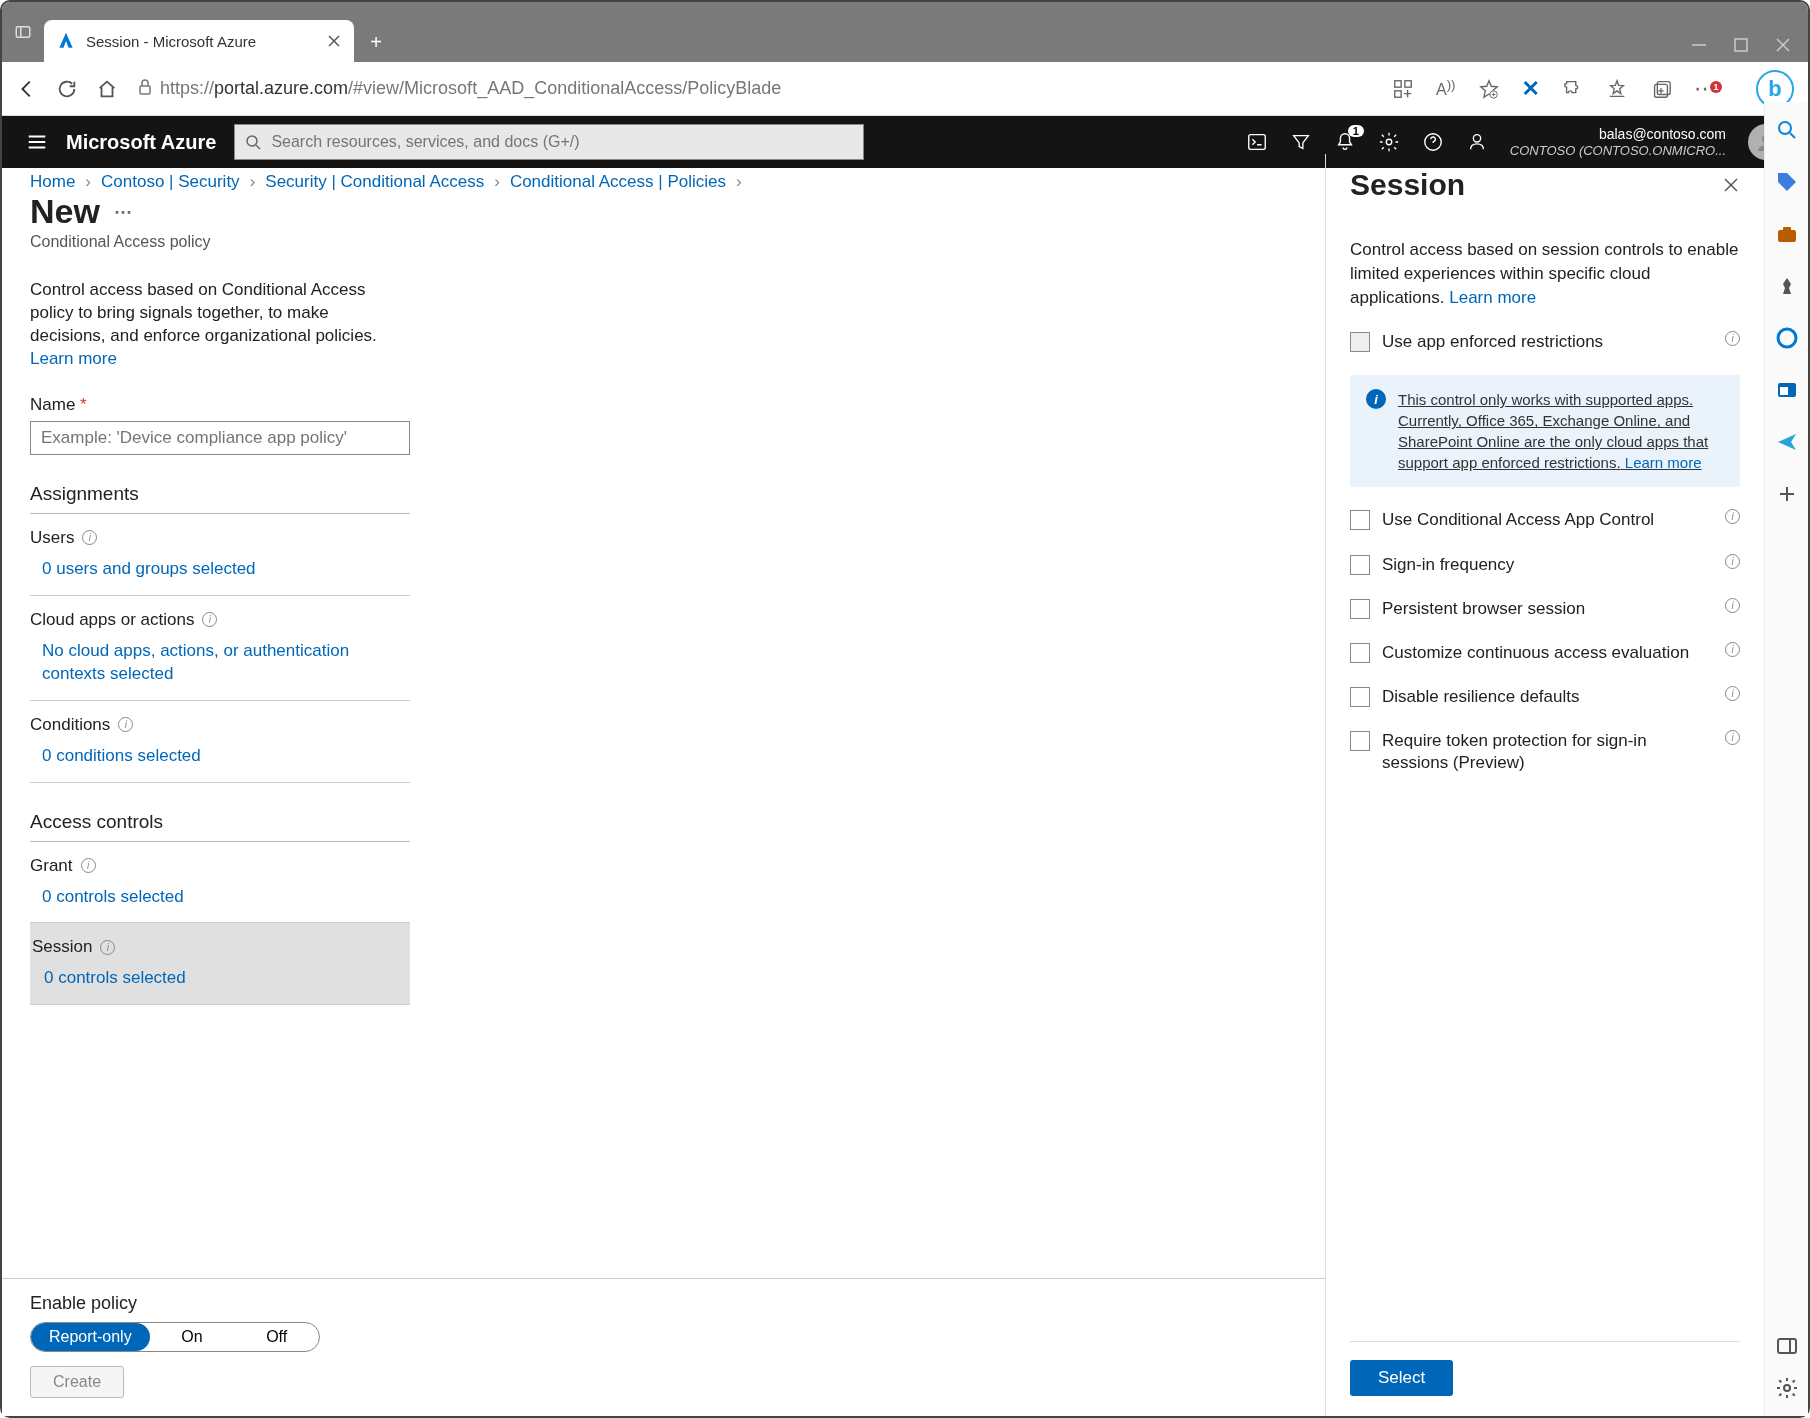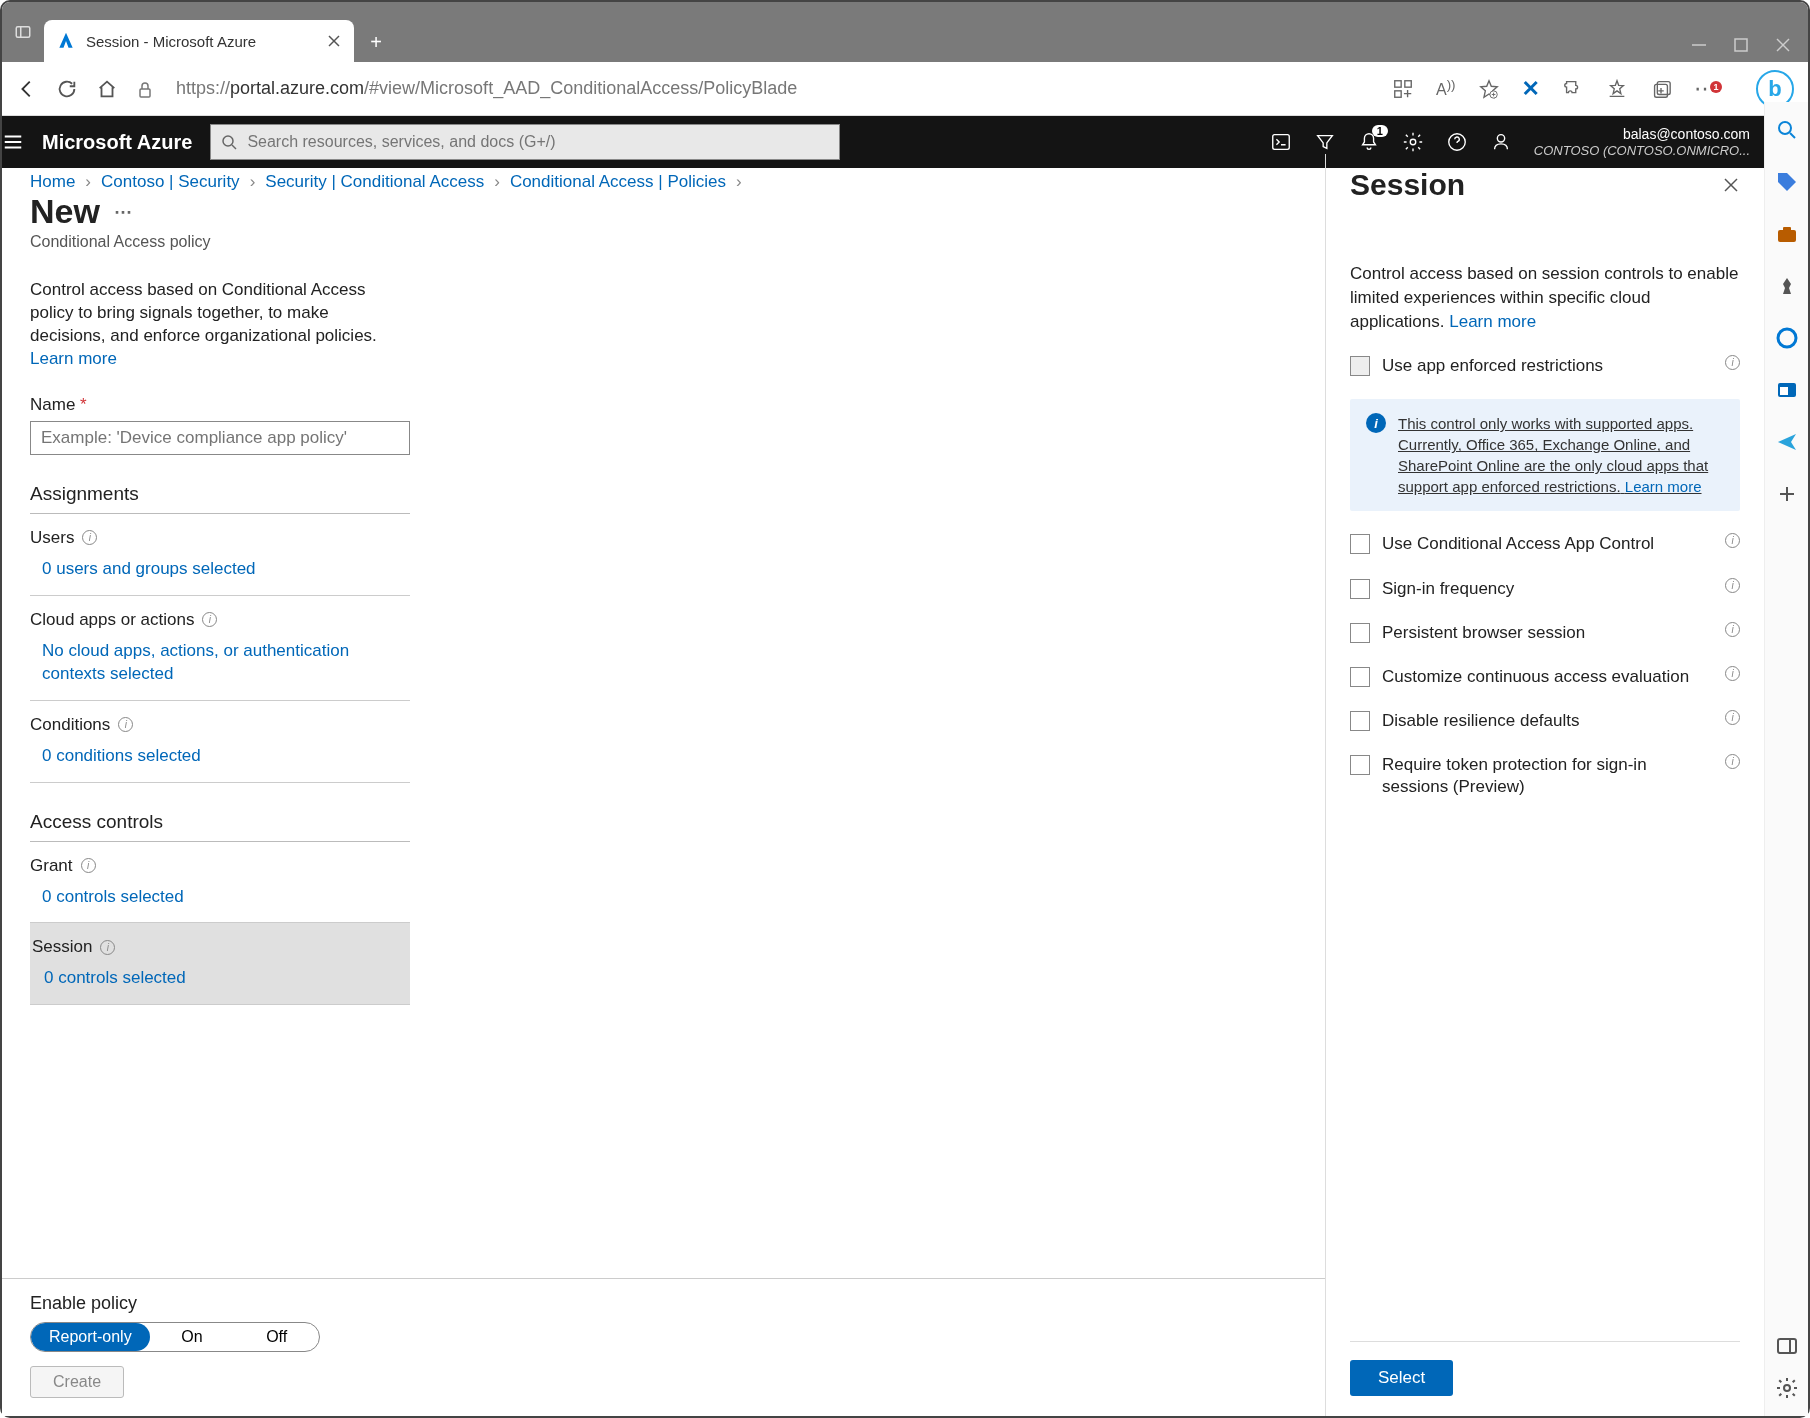--- a/index.html
+++ b/index.html
@@ -11,36 +11,36 @@
   .tab { background:#fff; border-radius:8px 8px 0 0; height:42px; width:310px; display:flex; align-items:center; padding:0 12px; gap:10px; margin-left:4px; }
   .tab .azure-a { width:20px; height:20px; color:#0078d4; font-weight:bold; }
   .tab-title { font-size:15px; color:#333; flex:1; white-space:nowrap; overflow:hidden; text-overflow:ellipsis; }
   .tab-close { width:16px; height:16px; color:#555; }
   .newtab { width:32px; height:32px; display:flex; align-items:center; justify-content:center; color:#fff; margin-left:6px; margin-bottom:4px; font-size:20px; }
   .titlebar-right { margin-left:auto; display:flex; gap:24px; padding:0 16px 8px 0; color:#ddd; }
   .winbtn { width:18px; height:18px; }
 
   .browser-toolbar { height:54px; background:#fff; border-bottom:1px solid #ddd; display:flex; align-items:center; padding:0 14px; gap:18px; }
   .nav-icon { width:22px; height:22px; color:#555; }
-  .addrbar { flex:1; display:flex; align-items:flex-end; gap:22px; }
+  .addrbar { flex:1; display:flex; align-items:flex-start; gap:6px; }
   .lock-icon { width:18px; height:18px; color:#777; }
   .url { font-size:18px; color:#777; }
   .url .host { color:#333; }
   .toolbar-right { display:flex; align-items:center; gap:22px; }
   .tool-icon { width:22px; height:22px; color:#666; }
   .bing-b { width:38px; height:38px; border:2px solid #27a7e8; border-radius:50%; display:flex; align-items:center; justify-content:center; color:#27a7e8; font-weight:bold; font-size:22px; margin-left:6px; }
   .notif-dot { width:12px; height:12px; background:#d13438; border-radius:50%; display:inline-block; color:#fff; font-size:9px; text-align:center; line-height:12px; font-weight:bold; position:relative; top:-6px; left:-6px; }
 
   
   .edge-sidebar { position:absolute; right:2px; top:102px; bottom:2px; width:44px; background:#fafafa; border-left:1px solid #eee; display:flex; flex-direction:column; align-items:center; padding-top:16px; gap:28px; }
   .edge-sb-icon { width:24px; height:24px; }
   .edge-sb-bottom { margin-top:auto; display:flex; flex-direction:column; gap:18px; padding-bottom:16px; align-items:center; }
 
   
-  .azure-bar { height:52px; background:#141414; display:flex; align-items:center; padding:0 0; gap:18px; color:#fff; }
+  .azure-bar { height:52px; background:#141414; display:flex; align-items:center; padding:0 24px; gap:18px; color:#fff; }
   .hamburger { width:22px; height:22px; }
   .azure-logo { font-size:20px; font-weight:600; }
   .azure-search { flex:0 0 630px; height:36px; background:#e8e8e8; border:1px solid #888; display:flex; align-items:center; padding:0 10px; gap:10px; }
   .azure-search input { border:none; background:transparent; font-size:16px; flex:1; outline:none; color:#555; }
   .azure-search .sicon { width:16px; height:16px; color:#666; }
   .azure-bar-right { margin-left:auto; display:flex; align-items:center; gap:22px; }
   .az-icon { width:22px; height:22px; color:#fff; }
   .bell-wrap { position:relative; }
   .bell-badge { position:absolute; top:-6px; right:-8px; background:#fff; color:#000; font-size:11px; border-radius:8px; padding:0 5px; font-weight:bold; }
   .account { text-align:right; font-size:14px; line-height:1.2; }
@@ -80,21 +80,21 @@
   .toggle3 { display:flex; width:290px; height:30px; border:1px solid #888; border-radius:16px; overflow:hidden; font-size:16px; }
   .toggle3 .seg { flex:1; display:flex; align-items:center; justify-content:center; cursor:pointer; }
   .toggle3 .seg.first { flex:1.4; }
   .toggle3 .seg.active { background:#0067b8; color:#fff; border-radius:14px; }
   .create-btn { margin-top:14px; border:1px solid #bbb; background:#f5f5f5; color:#888; padding:6px 22px; font-size:16px; border-radius:3px; }
 
   
   .side-head { display:flex; align-items:center; justify-content:space-between; }
   .side-title { font-size:30px; font-weight:600; color:#222; }
   .side-close { width:18px; height:18px; color:#555; }
-  .side-intro { font-size:17px; color:#222; margin-top:60px; line-height:1.4; }
+  .side-intro { font-size:17px; color:#222; margin-top:36px; line-height:1.4; }
 
   .chk-row { display:flex; align-items:flex-start; gap:12px; margin-top:22px; }
   .chk { width:20px; height:20px; border:1px solid #888; flex-shrink:0; margin-top:1px; }
   .chk.disabled { background:#eee; }
   .chk-label { font-size:17px; color:#222; flex:1; line-height:1.3; }
   .chk-info { margin-left:auto; }
 
   .info-box { background:#eaf2fb; display:flex; gap:12px; padding:14px 16px; margin-top:22px; border-radius:2px; }
   .info-box .i { width:20px; height:20px; background:#0067b8; border-radius:50%; color:#fff; display:flex; align-items:center; justify-content:center; font-size:13px; font-weight:bold; flex-shrink:0; font-style:italic; }
   .info-box .txt { font-size:15px; color:#333; line-height:1.4;text-decoration:underline; }

